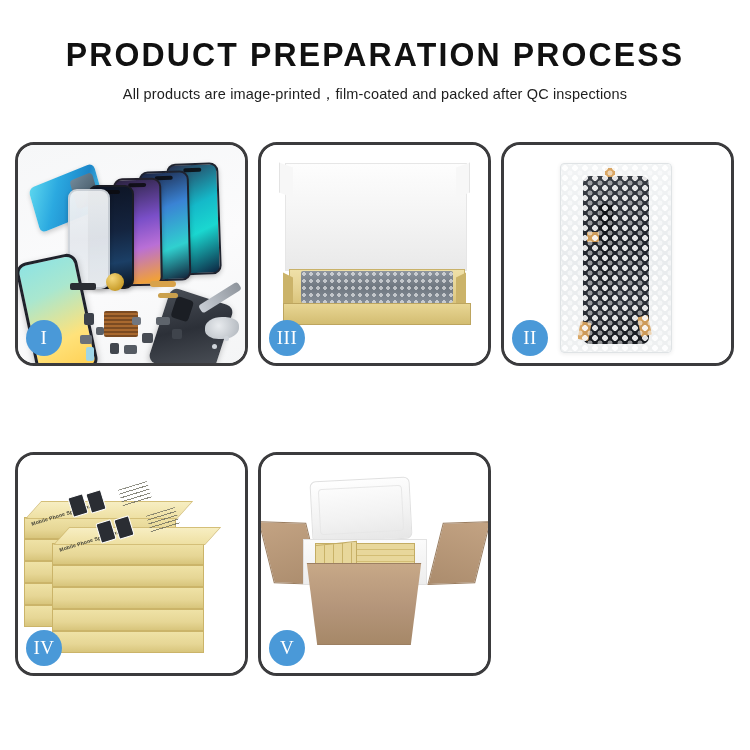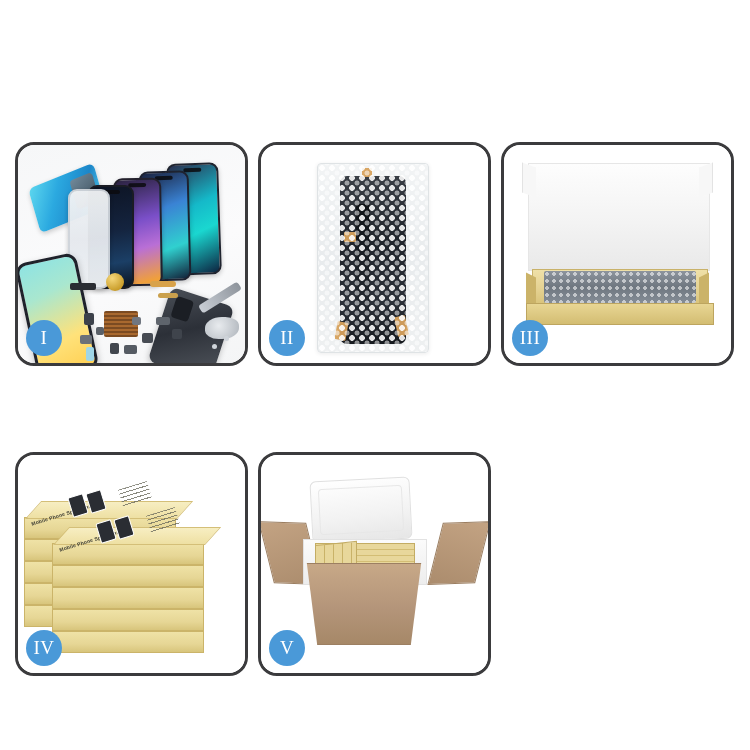--- a/index.html
+++ b/index.html
@@ -324,20 +324,24 @@
   .bx-tape1{ position:absolute; left:46px; top:96px; width:16px;height:16px;
     background:rgba(140,112,84,.6); transform:skewY(18deg); }
   .bx-tape2{ position:absolute; left:46px; top:156px; width:16px;height:16px;
     background:rgba(140,112,84,.6); transform:skewY(18deg); }
 </style>
 </head>
 <body>
 
 <div id="page">
 
+  <div class="header">
+    <div class="title">PRODUCT PREPARATION PROCESS</div>
+    <div class="subtitle">All products are image-printed，film-coated and packed after QC inspections</div>
+  </div>
 
   <div class="grid">
 
     <div class="panel">
       <div class="panel-inner p1">
         <div class="film-blue"></div>
 
         <div class="phone-shape ph-a">
             <div class="notch"></div>
           </div>
@@ -375,48 +379,48 @@
 
         <div class="tool1"></div>
         <div class="tool2"></div>
         <div class="screwdot" style="right:16px;bottom:22px;"></div>
         <div class="screwdot" style="right:28px;bottom:14px;"></div>
       </div>
       <div class="badge">I</div>
     </div>
 
     <div class="panel">
+      <div class="panel-inner p3">
+        <div class="lid-back"></div>
+        <div class="lid-flapL"></div>
+        <div class="lid-flapR"></div>
+        <div class="tray"></div>
+        <div class="tray-side"></div>
+        <div class="tray-side2"></div>
+        <div class="contents"></div>
+        <div class="tray-front"></div>
+      </div>
+      <div class="badge">III</div>
+    </div>
+
+    <div class="panel">
       <div class="panel-inner p2">
         <div class="bubblebag">
           <div class="darkpart"></div>
           <div class="tape tp1"></div>
           <div class="tape tp2"></div>
           <div class="tape tp3"></div>
           <div class="tape tp4"></div>
           <div class="bubbles"></div>
         </div>
       </div>
       <div class="badge">II</div>
     </div>
 
     <div class="panel">
-      <div class="panel-inner p3">
-        <div class="lid-back"></div>
-        <div class="lid-flapL"></div>
-        <div class="lid-flapR"></div>
-        <div class="tray"></div>
-        <div class="tray-side"></div>
-        <div class="tray-side2"></div>
-        <div class="contents"></div>
-        <div class="tray-front"></div>
-      </div>
-      <div class="badge">III</div>
-    </div>
-
-    <div class="panel">
       <div class="panel-inner p4">
         <div class="stackwrap">
 
           <div class="sbox" style="left:0px;  top:40px;">
               <div class="top"></div>
             </div>
           <div class="sbox" style="left:0px;  top:62px;"></div>
           <div class="sbox" style="left:0px;  top:84px;"></div>
           <div class="sbox" style="left:0px;  top:106px;"></div>
           <div class="sbox" style="left:0px;  top:128px;"></div>

